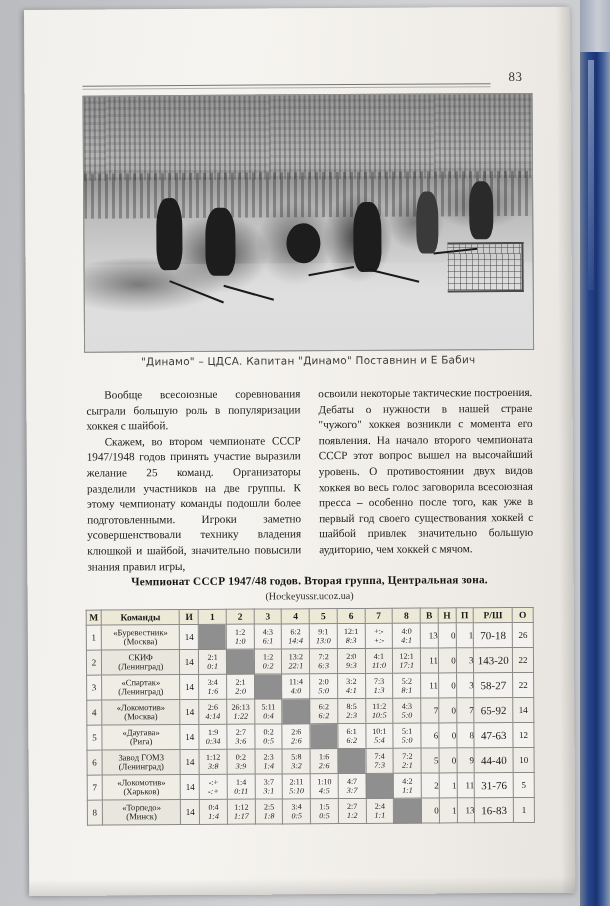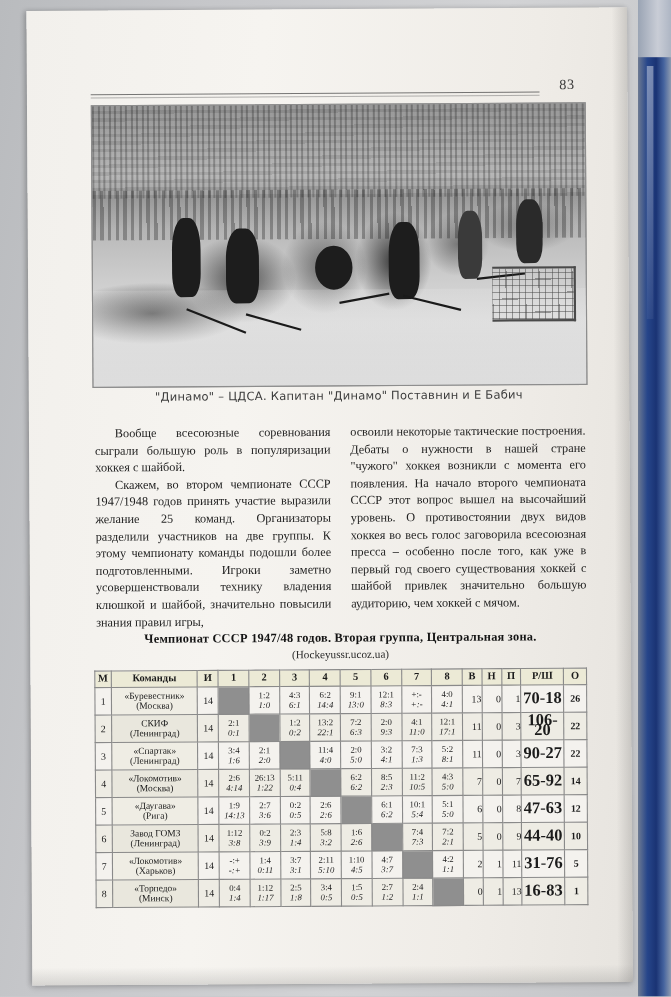--- a/index.html
+++ b/index.html
@@ -144,22 +144,22 @@
     font-size:9.5px;font-weight:bold;height:14px;background:#ecead6;
   }
   td.m{font-size:9px;width:14px;}
   td.team{font-size:8.6px;line-height:9.5px;width:74px;padding:2px 2px;background:#efede4;}
   td.g{font-size:9px;width:18px;}
   td.sc{width:27px;height:24px;}
   td.sc .t{display:block;}
   td.sc .b{display:block;font-style:italic;}
   td.diag{background:#8f8f8f;}
   td.stat{font-size:9px;width:17px;text-align:right;}
-  td.rs{font-size:15px;width:38px;font-weight:bold;}
-  td.o{font-size:9px;width:20px;font-weight:bold;}
+  td.rs{font-size:11px;width:38px;}
+  td.o{font-size:9px;width:20px;}
   tbody tr:nth-child(even) td{background:#eeece4;}
   tbody tr:nth-child(even) td.diag{background:#8f8f8f;}
   tbody tr:nth-child(even) td.team{background:#e9e7dd;}
   
   .page-edge{
     position:absolute;right:0;top:0;width:14px;height:886px;
     background:linear-gradient(90deg,rgba(0,0,0,0),rgba(90,90,90,.22));
   }
   .page-bottom{
     position:absolute;left:0;bottom:0;width:546px;height:16px;
@@ -309,21 +309,21 @@
                 <span class="t">4:1</span>
                 <span class="b">11:0</span>
               </td>
               <td class="sc">
                 <span class="t">12:1</span>
                 <span class="b">17:1</span>
               </td>
               <td class="stat">11</td>
               <td class="stat">0</td>
               <td class="stat">3</td>
-              <td class="rs">106-20</td>
+              <td class="rs">143-20</td>
               <td class="o">22</td>
             </tr>
             <tr>
               <td class="m">3</td>
               <td class="team">«Спартак»<br>(Ленинград)</td>
               <td class="g">14</td>
               <td class="sc">
                 <span class="t">3:4</span>
                 <span class="b">1:6</span>
               </td>
@@ -348,21 +348,21 @@
                 <span class="t">7:3</span>
                 <span class="b">1:3</span>
               </td>
               <td class="sc">
                 <span class="t">5:2</span>
                 <span class="b">8:1</span>
               </td>
               <td class="stat">11</td>
               <td class="stat">0</td>
               <td class="stat">3</td>
-              <td class="rs">90-27</td>
+              <td class="rs">58-27</td>
               <td class="o">22</td>
             </tr>
             <tr>
               <td class="m">4</td>
               <td class="team">«Локомотив»<br>(Москва)</td>
               <td class="g">14</td>
               <td class="sc">
                 <span class="t">2:6</span>
                 <span class="b">4:14</span>
               </td>
@@ -396,21 +396,21 @@
               <td class="stat">7</td>
               <td class="rs">65-92</td>
               <td class="o">14</td>
             </tr>
             <tr>
               <td class="m">5</td>
               <td class="team">«Даугава»<br>(Рига)</td>
               <td class="g">14</td>
               <td class="sc">
                 <span class="t">1:9</span>
-                <span class="b">14:13</span>
+                <span class="b">0:34</span>
               </td>
               <td class="sc">
                 <span class="t">2:7</span>
                 <span class="b">3:6</span>
               </td>
               <td class="sc">
                 <span class="t">0:2</span>
                 <span class="b">0:5</span>
               </td>
               <td class="sc">

